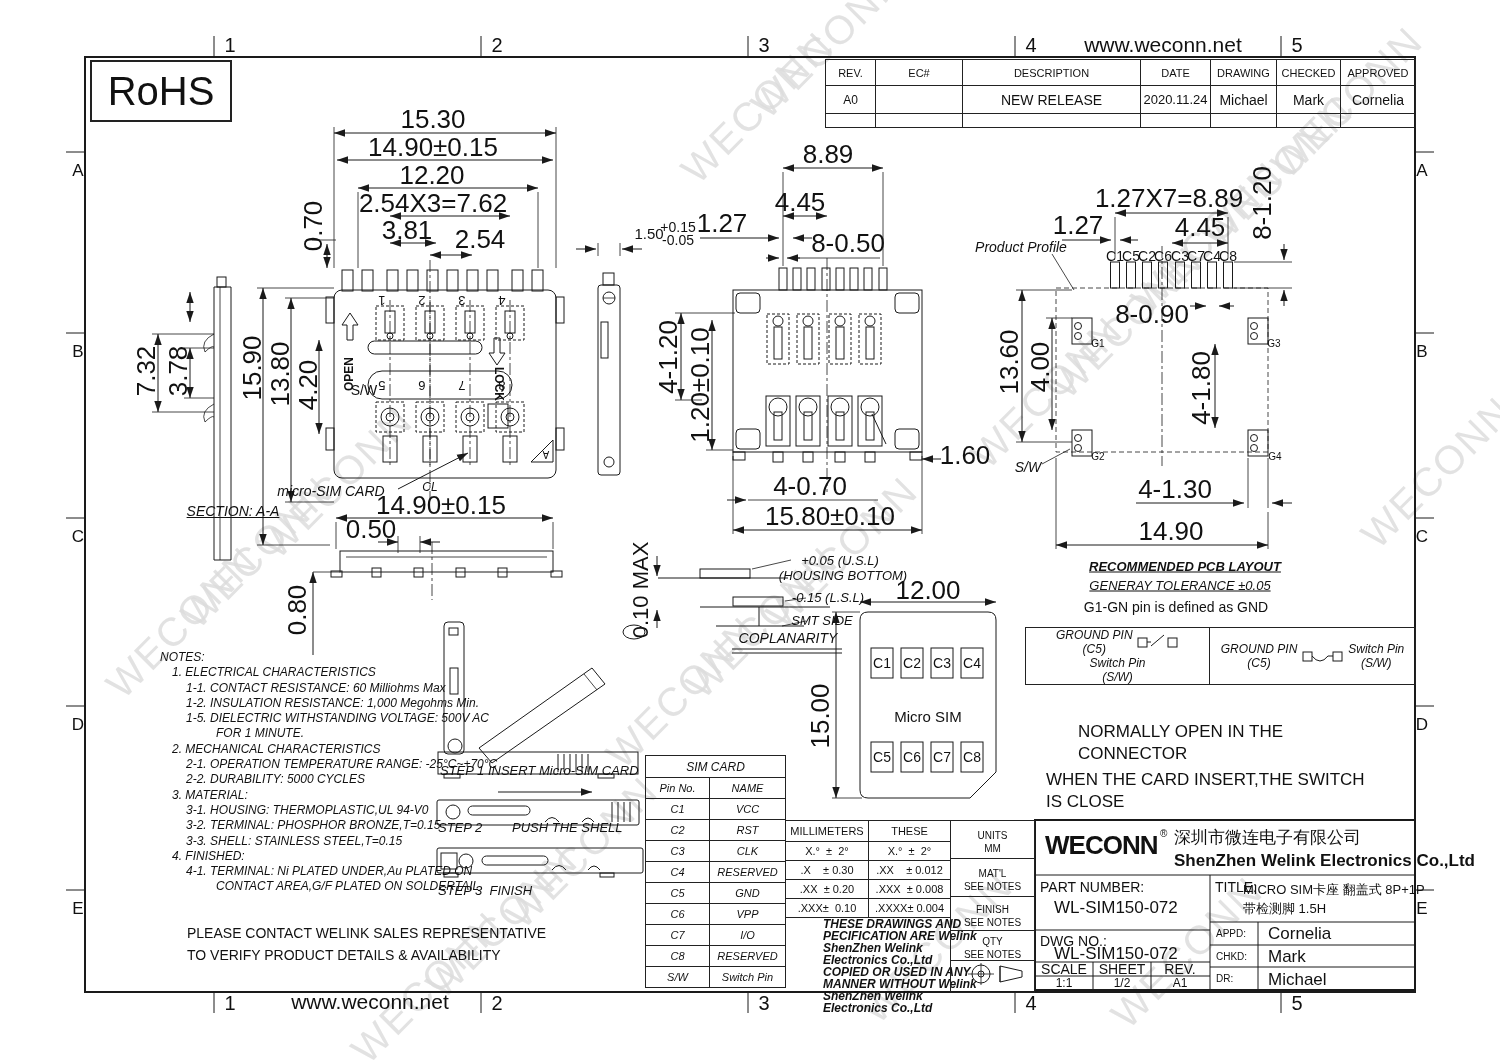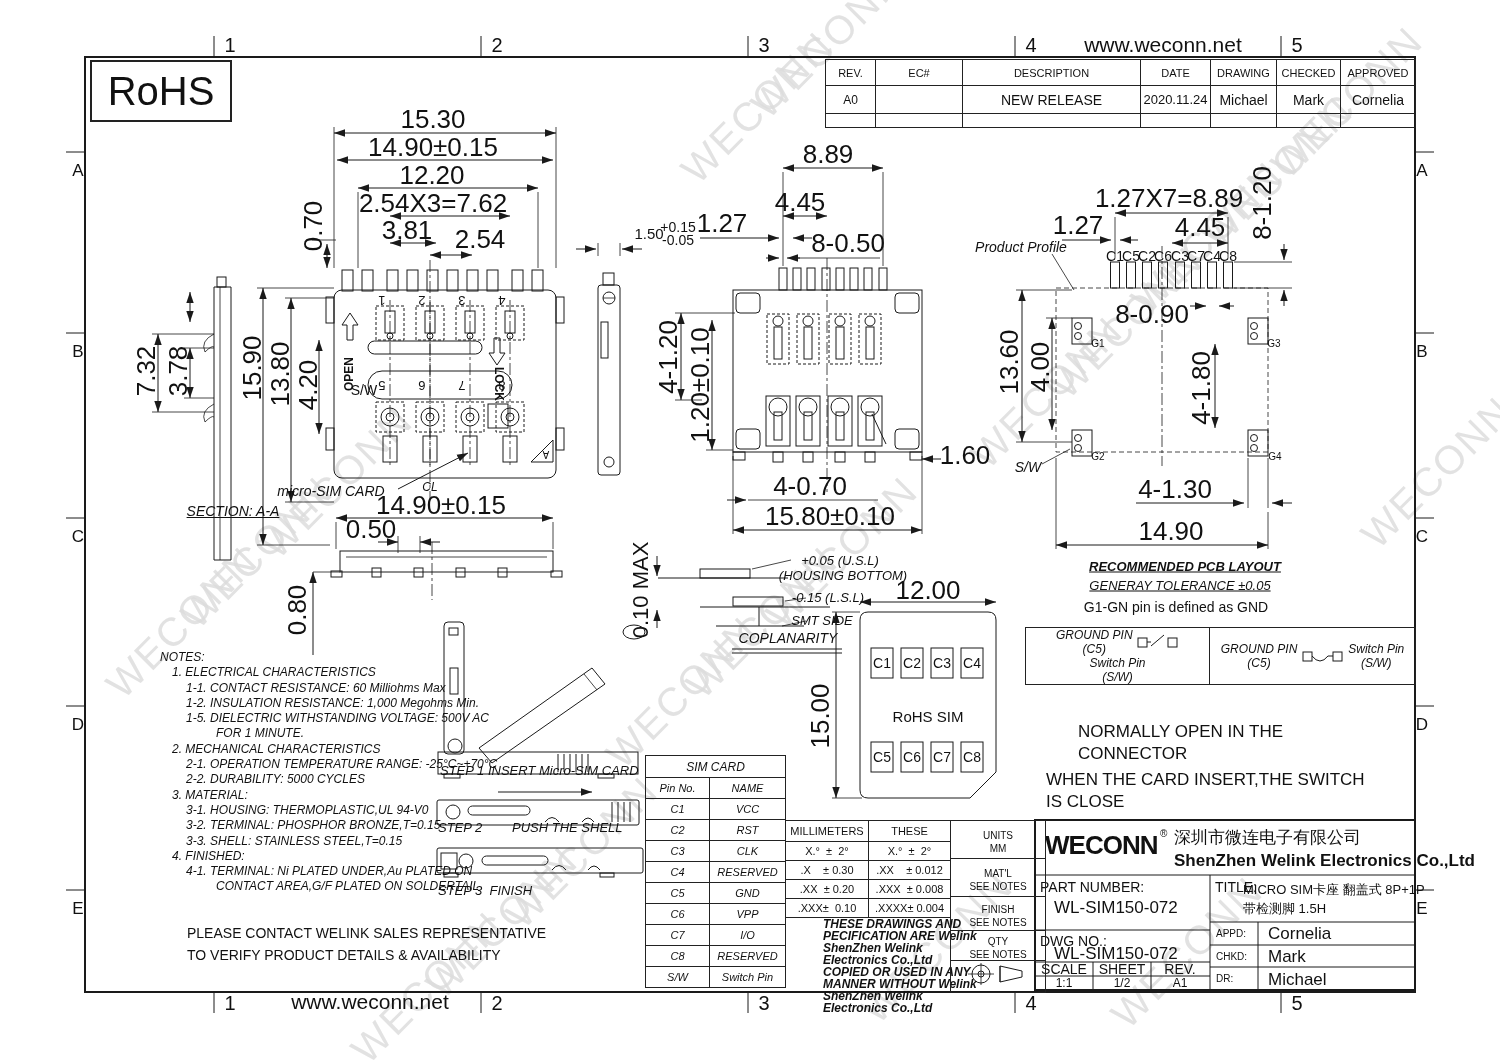--- a/index.html
+++ b/index.html
@@ -521,21 +521,21 @@
     <div class="lbl f13 it" style="left:828px;top:597px">-0.15 (L.S.L)</div>
     <div class="lbl f13 it" style="left:822px;top:620px">SMT SIDE</div>
     <div class="lbl f14 it" style="left:788px;top:638px">COPLANARITY</div>
 
     <div class="lbl f26" style="left:928px;top:590px">12.00</div>
     <div class="lbl f26 r-90" style="left:820px;top:716px">15.00</div>
     <div class="lbl f14" style="left:882px;top:663px">C1</div>
     <div class="lbl f14" style="left:912px;top:663px">C2</div>
     <div class="lbl f14" style="left:942px;top:663px">C3</div>
     <div class="lbl f14" style="left:972px;top:663px">C4</div>
-    <div class="lbl f15" style="left:928px;top:716px">RoHS SIM</div>
+    <div class="lbl f15" style="left:928px;top:716px">Micro SIM</div>
     <div class="lbl f14" style="left:882px;top:757px">C5</div>
     <div class="lbl f14" style="left:912px;top:757px">C6</div>
     <div class="lbl f14" style="left:942px;top:757px">C7</div>
     <div class="lbl f14" style="left:972px;top:757px">C8</div>
 
     <div class="lblL f17" style="left:1078px;top:722px">NORMALLY OPEN IN THE</div>
     <div class="lblL f17" style="left:1078px;top:744px">CONNECTOR</div>
     <div class="lblL f17" style="left:1046px;top:770px">WHEN THE CARD INSERT,THE SWITCH</div>
     <div class="lblL f17" style="left:1046px;top:792px">IS CLOSE</div>
 
@@ -751,21 +751,21 @@
   </tbody>
     </table>
 
   <div class="disc">
     <div>THESE DRAWINGS AND PECIFICATION  ARE Welink</div>
     <div>ShenZhen Welink Electronics Co.,Ltd</div>
     <div>COPIED OR USED IN ANY MANNER WITHOUT Welink</div>
     <div>ShenZhen Welink Electronics Co.,Ltd</div>
   </div>
 
-  <table class="tbl" style="left:950px;top:820px;width:96px">
+  <table class="tbl" style="left:950px;top:820px;width:85px">
     <tbody>
         <tr style="height:38px">
       <td class="cell-tl"><span class="f10">UNITS</span>
         <div class="f10" style="text-align:center">MM</div></td>
         </tr>
     <tr style="height:38px">
       <td class="cell-tl"><span class="f10">MAT'L</span>
         <div class="f10" style="text-align:center">SEE NOTES</div></td>
         </tr>
     <tr style="height:34px">

